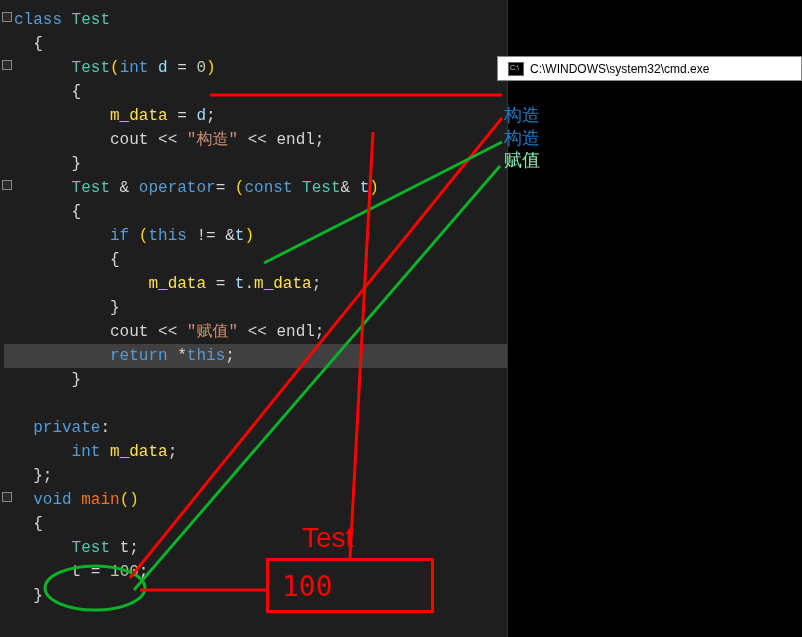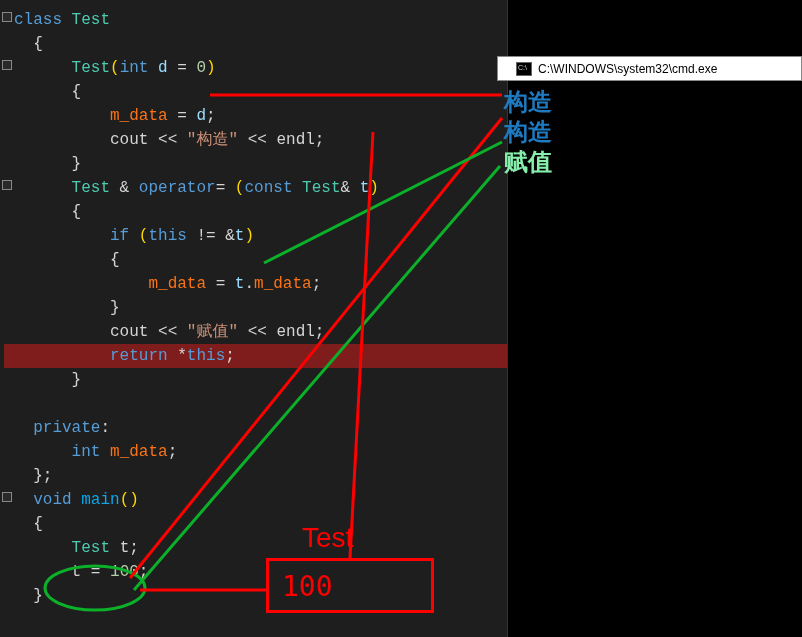--- a/index.html
+++ b/index.html
@@ -21,41 +21,41 @@
       width: 508px;
       height: 637px;
       border-right: 1px solid #333;
     }
     .line {
       white-space: pre;
       position: relative;
       padding-left: 10px;
     }
     .line.highlighted {
-      background: #7f1d1d;
+      background: #404040;
     }
     .collapse-marker {
       position: absolute;
       left: -2px;
       top: 4px;
       width: 10px;
       height: 10px;
       border: 1px solid #888;
       background: rgba(255,255,255,0.05);
       cursor: pointer;
     }
     .kw { color: #569cd6; }
     .type { color: #4ec9b0; }
     .ident { color: #d4d4d4; }
-    .func { color: #0ea5e9; }
+    .func { color: #f97316; }
     .param { color: #9cdcfe; }
     .num { color: #b5cea8; }
     .str { color: #ce9178; }
     .op { color: #d4d4d4; }
-    .member { color: #f97316; margin-top: 19px; }
+    .member { color: #fde047; margin-top: 19px; }
     .paren { color: #ffd700; }
     .this { color: #569cd6; }
     
     .right-panel {
       position: absolute;
       left: 508px;
       top: 0;
       width: 294px;
       height: 637px;
       background: #000;
@@ -63,21 +63,21 @@
     .cmd-titlebar {
       position: absolute;
       left: 497px;
       top: 56px;
       width: 305px;
       height: 25px;
       background: #fff;
       border: 1px solid #888;
       display: flex;
       align-items: center;
-      padding: 0 18px;
+      padding: 0 10px;
       font-family: 'Segoe UI', Tahoma, sans-serif;
       font-size: 12px;
       color: #000;
     }
     .cmd-icon {
       width: 16px;
       height: 14px;
       background: #000;
       margin-right: 6px;
       position: relative;
@@ -87,24 +87,24 @@
       content: "C:\\";
       color: #ccc;
       font-size: 7px;
       position: absolute;
       top: 1px;
       left: 1px;
     }
     .cmd-output {
       position: absolute;
       left: 504px;
-      top: 87px;
+      top: 104px;
       font-family: 'NSimSun', 'SimSun', monospace;
-      font-size: 24px;
-      font-weight: bold;
+      font-size: 18px;
+      font-weight: normal;
       line-height: 1.25;
     }
     .cmd-line1 { color: #1f7ac0; }
     .cmd-line2 { color: #1f7ac0; }
     .cmd-line3 { color: #86efac; }
     .cmd-line4 { color: #1f7ac0; }
     
     .annotation-label {
       position: absolute;
       font-family: 'SimSun', 'Microsoft YaHei', sans-serif;

